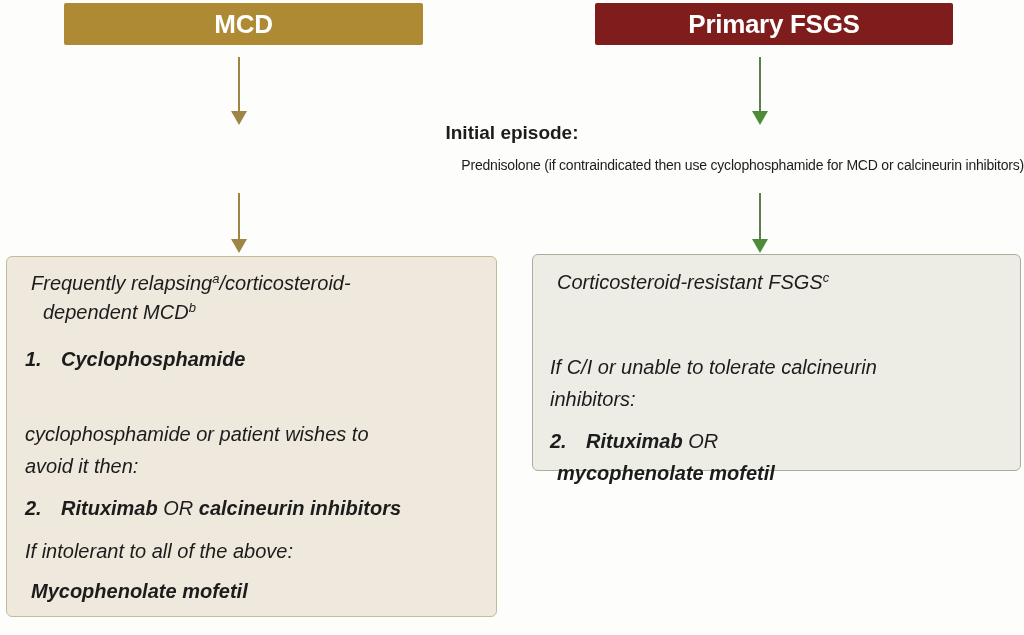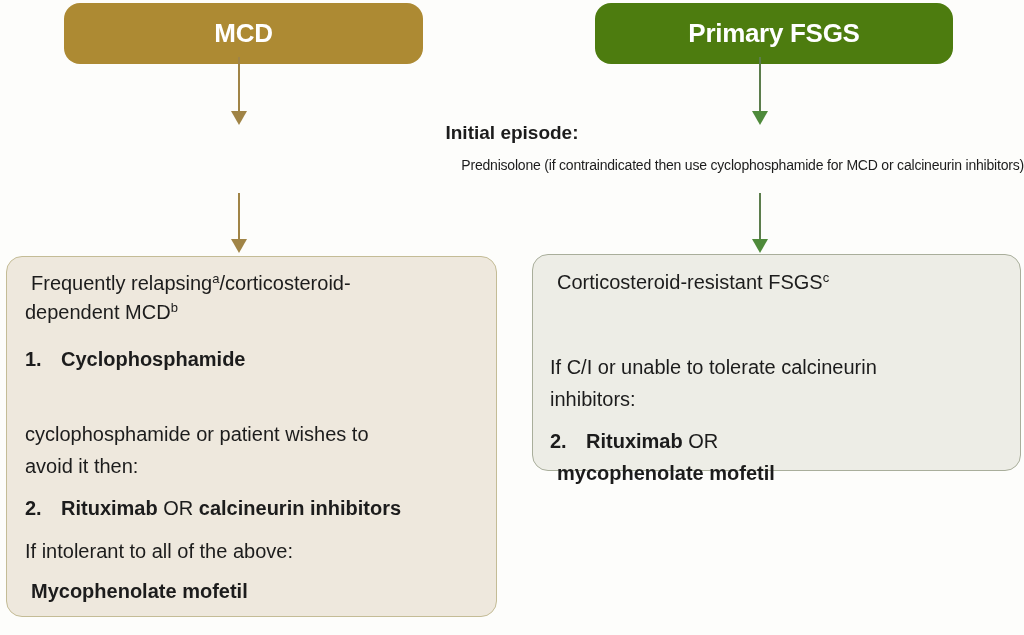--- a/index.html
+++ b/index.html
@@ -11,32 +11,32 @@
       width: 1024px;
       height: 635px;
       position: relative;
       overflow: hidden;
       font-family: "Liberation Sans", "DejaVu Sans", sans-serif;
       color: #1c1c1c;
     }
     .pill {
       position: absolute;
       top: 3px;
-      height: 61px;
-      border-radius: 16px;
+      height: 42px;
+      border-radius: 2px;
       display: flex;
       align-items: center;
       justify-content: center;
       color: #ffffff;
       font-weight: bold;
       font-size: 26px;
       letter-spacing: -0.3px;
     }
     .pill.mcd { left: 64px; width: 359px; background: #ad8a33; }
-    .pill.fsgs { left: 595px; width: 358px; background: #4d7c0f; }
+    .pill.fsgs { left: 595px; width: 358px; background: #7f1d1d; }
 
     .arrow { position: absolute; width: 2px; }
     .arrow .shaft { position: absolute; left: 0; top: 0; width: 2px; }
     .arrow .head {
       position: absolute;
       left: -7px;
       width: 0; height: 0;
       border-left: 8px solid transparent;
       border-right: 8px solid transparent;
     }
@@ -72,43 +72,44 @@
       top: 157px;
       left: 0;
       width: 1024px;
       text-align: right;
       font-size: 14px;
       letter-spacing: -0.2px;
     }
 
     .box {
       position: absolute;
-      border-radius: 16px;
+      border-radius: 6px;
       box-sizing: border-box;
       font-size: 20px;
       line-height: 1;
+      font-style: italic;
     }
     .box.mcd {
       left: 6px; top: 256px; width: 491px; height: 361px;
       background: #eee8dd;
       border: 1.5px solid #c4bc96;
     }
     .box.fsgs {
       left: 532px; top: 254px; width: 489px; height: 217px;
       background: #ededE6;
       border: 1.5px solid #a9ae9b;
     }
     .line { position: absolute; white-space: nowrap; }
     .b { font-weight: bold; }
     .num { display: inline-block; width: 36px; font-weight: bold; }
     sup { font-size: 13px; line-height: 0; vertical-align: 7px; }
 
     
     .box.mcd .l1 { left: 24px; top: 16px; }
-    .box.mcd .l2 { left: 18px; top: 45px; }
+    .box.mcd .l2 { left: 36px; top: 45px; }
     .box.mcd .l3 { left: 18px; top: 92px; }
     .box.mcd .l4 { left: 18px; top: 135px; }
     .box.mcd .l5 { left: 18px; top: 167px; }
     .box.mcd .l6 { left: 18px; top: 199px; }
     .box.mcd .l7 { left: 18px; top: 241px; }
     .box.mcd .l8 { left: 18px; top: 284px; }
     .box.mcd .l9 { left: 24px; top: 324px; }
 
     
     .box.fsgs .l1 { left: 24px; top: 17px; }

